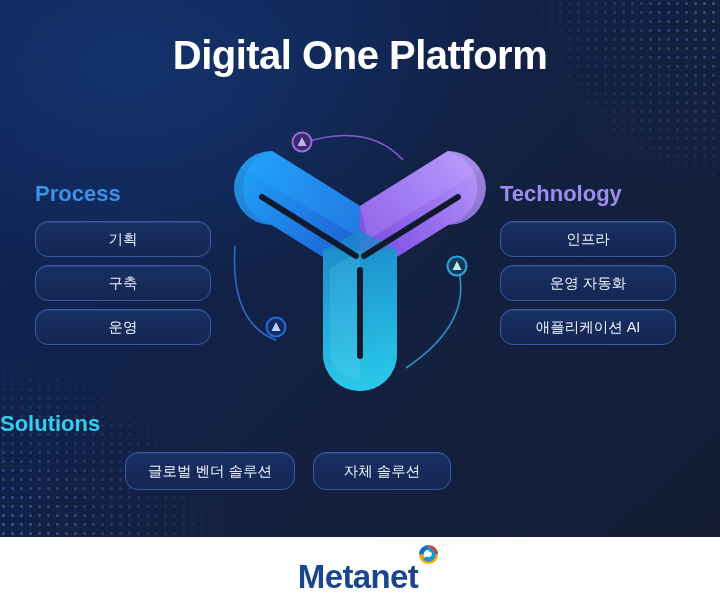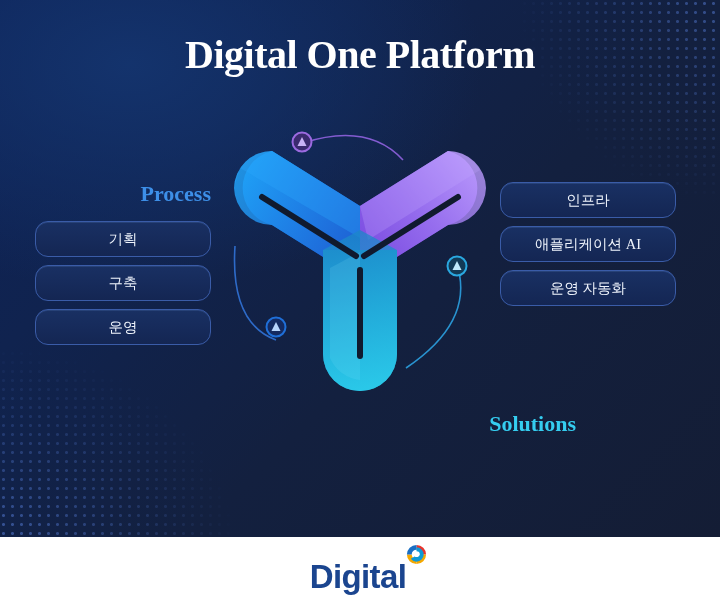--- a/index.html
+++ b/index.html
@@ -20,21 +20,20 @@
   
   #panel {
     position: absolute;
     left: 0; top: 0;
     width: 720px;
     height: 537px;
     overflow: hidden;
     background:
       radial-gradient(ellipse 70% 60% at 18% 12%, rgba(20,52,110,0.95) 0%, rgba(16,38,84,0.0) 70%),
       linear-gradient(135deg, #0d2257 0%, #10234f 28%, #13203f 58%, #141d35 100%);
-    font-family: Liberation Serif, serif;
   }
   
   .dots {
     position: absolute;
     background-image: radial-gradient(circle, rgba(86,124,214,0.55) 1.3px, rgba(0,0,0,0) 1.6px);
     background-size: 9px 9px;
     pointer-events: none;
   }
   #dots-tr {
     right: -10px; top: -10px;
@@ -63,21 +62,21 @@
     line-height: 1.1;
   }
   
   .col {
     position: absolute;
     width: 176px;
   }
   #col-process { left: 35px; top: 182px; }
   #col-technology { left: 500px; top: 182px; }
   .col-heading {
-    text-align: right;
+    text-align: left;
     font-size: 22px;
     font-weight: bold;
     margin-bottom: 15px;
     line-height: 1.1;
   }
   #heading-process { color: #3d8fe8; }
   #heading-technology { color: #9b8ef0; }
   #heading-solutions { color: #35cdf0; }
   .pill {
     box-sizing: border-box;
@@ -257,34 +256,39 @@
     </div>
 
     <div class="col" id="col-process">
       <div class="col-heading" id="heading-process">Process</div>
       <div class="pill">기획</div>
       <div class="pill">구축</div>
       <div class="pill">운영</div>
     </div>
 
     <div class="col" id="col-technology">
+      <div class="col-heading" id="heading-technology">Technology</div>
       <div class="pill">인프라</div>
+      <div class="pill">운영 자동화</div>
       <div class="pill">애플리케이션 AI</div>
-      <div class="pill">운영 자동화</div>
     </div>
 
     <div id="col-solutions">
       <div class="col-heading" id="heading-solutions">Solutions</div>
+      <div id="solutions-row">
+        <div class="pill">글로벌 벤더 솔루션</div>
+        <div class="pill">자체 솔루션</div>
+      </div>
     </div>
 
   </div>
 
   <div id="footer">
     <div id="brand">
-      <span id="brand-text">Digital</span>
+      <span id="brand-text">Metanet</span>
       <span id="brand-mark">
         <svg viewBox="0 0 48 48" width="23" height="23" xmlns="http://www.w3.org/2000/svg">
           <path d="M24 4 A20 20 0 0 1 44 24 L34 24 A10 10 0 0 0 24 14 Z" fill="#e8342c"></path>
           <path d="M44 24 A20 20 0 0 1 24 44 L24 34 A10 10 0 0 0 34 24 Z" fill="#f5a800"></path>
           <path d="M24 44 A20 20 0 0 1 4 24 L14 24 A10 10 0 0 0 24 34 Z" fill="#f5a800"></path>
           <path d="M4 24 A20 20 0 0 1 24 4 L24 14 A10 10 0 0 0 14 24 Z" fill="#1a6fc4"></path>
           <path d="M24 9 A15 15 0 0 1 39 24 A15 15 0 0 1 24 39 A15 15 0 0 1 12 33 L20 28 A7 7 0 0 0 31 24 A7 7 0 0 0 24 17 Z" fill="#0f9ad6"></path>
         </svg>
       </span>
     </div>

